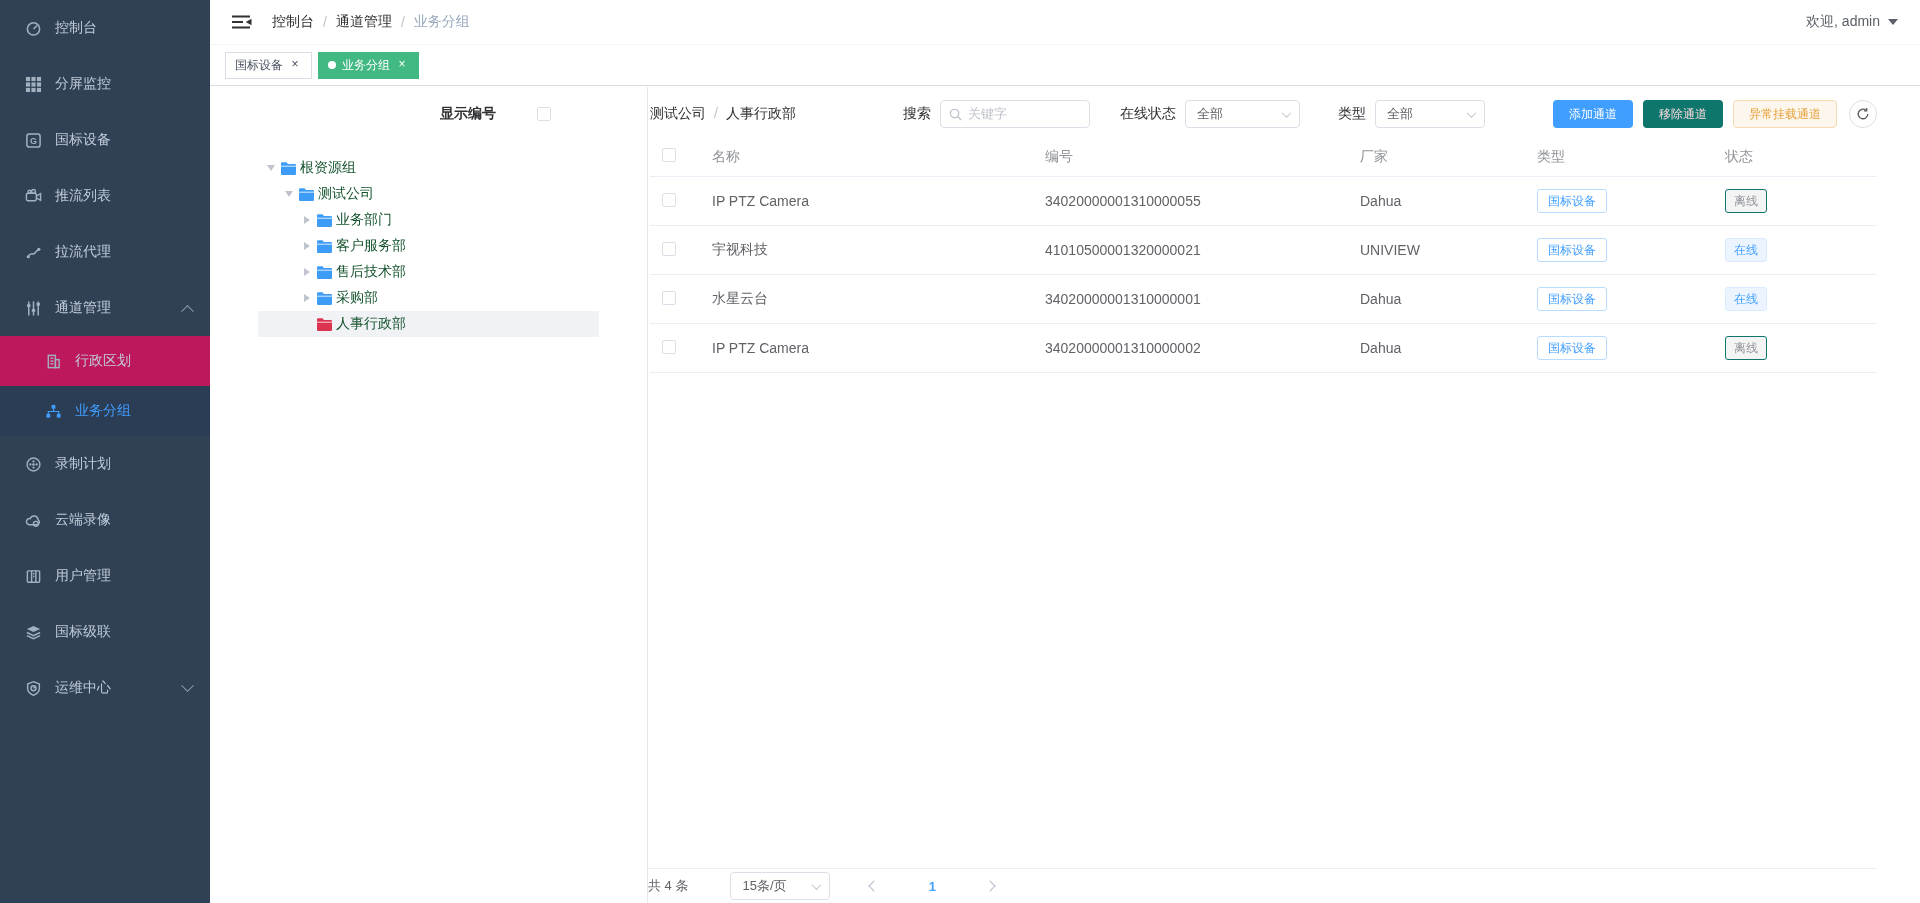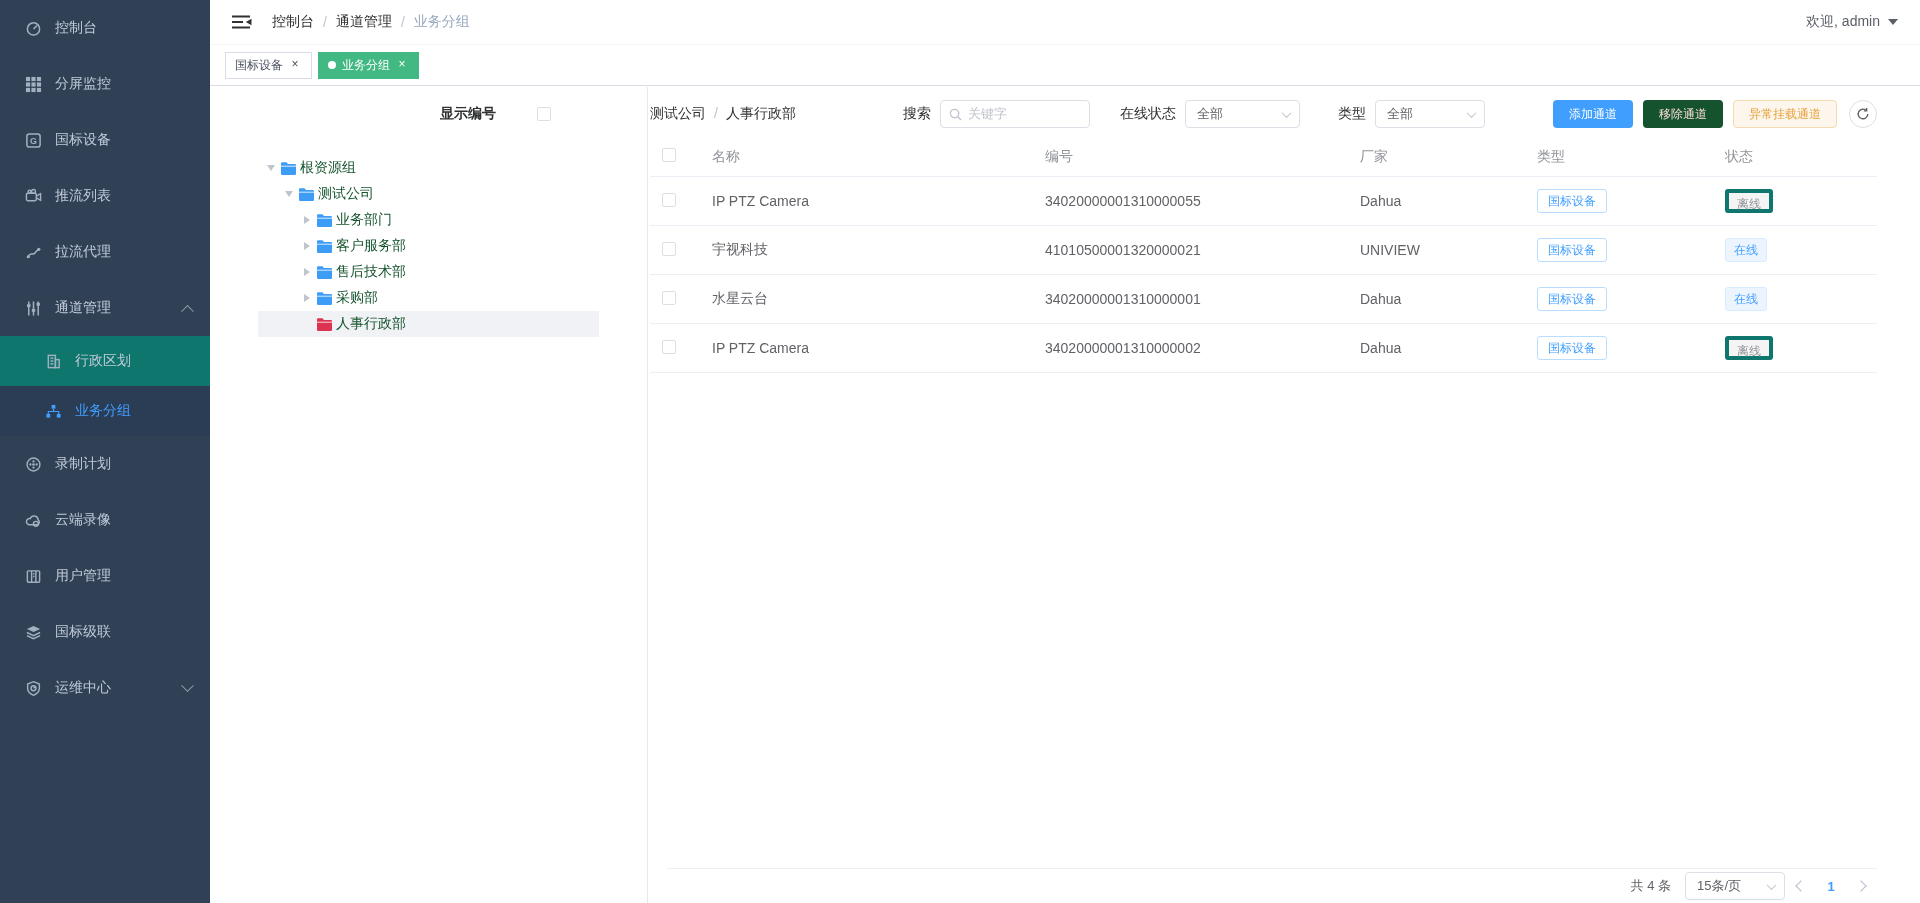--- a/index.html
+++ b/index.html
@@ -11,21 +11,21 @@
   .sidebar { position:absolute; left:0; top:0; width:210px; height:903px; background:#304156; }
   .s-item { height:56px; display:flex; align-items:center; padding:0 18px 0 24px;
             color:#c0cbd9; font-size:14px; cursor:pointer; }
   .s-icon { width:18px; height:18px; margin-right:13px; color:#a3b0c0;
             display:flex; align-items:center; justify-content:center; flex:none; }
   .s-icon svg { width:17px; height:17px; }
   .chev { margin-left:auto; width:9px; height:9px; border-right:1.5px solid #8b98a8;
           border-bottom:1.5px solid #8b98a8; flex:none; }
   .chev.up { transform:rotate(-135deg) translate(-2px,-2px); }
   .chev.down { transform:rotate(45deg) translate(-2px,-2px); }
-  .submenu { background:#0f766e; }
+  .submenu { background:#be185d; }
   .submenu .s-item { height:50px; padding-left:44px; }
   .submenu .s-item.active { background:#2b3c55; color:#409eff; }
   .submenu .s-item.active .s-icon { color:#409eff; }
 
   
   .topbar { position:absolute; left:210px; top:0; right:0; height:45px; background:#fff;
             display:flex; align-items:center; padding:0 22px; border-bottom:1px solid #f5f5f5; }
   .hamburger { margin-right:20px; display:flex; align-items:center; cursor:pointer; color:#303133; }
   .breadcrumb { display:flex; align-items:center; font-size:14px; color:#303133; }
   .bc-sep { color:#c0c4cc; margin:0 9px; }
@@ -79,39 +79,39 @@
          justify-content:space-between; padding:0 9px 0 11px; font-size:13px; color:#606266;
          cursor:pointer; flex:none; background:#fff; }
   .sel-chev { width:7px; height:7px; border-right:1.3px solid #c0c4cc; border-bottom:1.3px solid #c0c4cc;
               transform:rotate(45deg) translate(-1px,-1px); }
   .sel.online { width:115px; margin:0 38px 0 9px; }
   .sel.type { width:110px; margin-left:9px; }
   .btns { margin-left:auto; display:flex; align-items:center; gap:10px;justify-content:space-between; }
   .btn { height:28px; border-radius:4px; font-size:12px; padding:0 15px; border:1px solid transparent;
          display:inline-flex; align-items:center; cursor:pointer; font-family:inherit; }
   .btn.primary { background:#409eff; color:#fff; }
-  .btn.danger-dis { background:#14532d; color:#fbdcdc; cursor:not-allowed; }
+  .btn.danger-dis { background:#0f766e; color:#fbdcdc; cursor:not-allowed; }
   .btn.warn-plain { background:#fdf6ec; color:#e6a23c; border-color:#f5dab1; }
   .btn-circle { width:28px; height:28px; border-radius:50%; border:1px solid #dcdfe6; background:#fff;
                 display:flex; align-items:center; justify-content:center; color:#606266; cursor:pointer; margin-left:2px; }
 
   
   .table { margin-top:9px; }
   .t-head,.t-row { display:grid; grid-template-columns:62px 333px 315px 177px 188px 1fr; align-items:center; }
   .t-head { height:40px; color:#909399; font-size:14px; border-bottom:1px solid #ebeef5; }
   .t-row { height:49px; font-size:14px; color:#606266; border-bottom:1px solid #ebeef5; }
   .cb-cell { padding-left:12px; }
   .tag { display:inline-block; height:24px; line-height:22px; padding:0 10px; border-radius:3px; font-size:12px; }
   .tag.type-tag { border:1px solid #b9ddff; color:#409eff; background:#fff; cursor:pointer; }
-  .tag.offline { background:#f4f4f5; border:4px solid #0f766e; color:#909399; padding:0 8px; }
+  .tag.offline { background:#f4f4f5; border:1px solid #0f766e; color:#909399; padding:0 8px; }
   .tag.online  { background:#ecf5ff; border:1px solid #d9ecff; color:#409eff; padding:0 8px; }
 
   
-  .footer { position:absolute; left:19px; right:43px; bottom:0; height:35px; border-top:1px solid #ebeef5;
-            display:flex; align-items:center; justify-content:flex-end; font-size:13px; color:#606266; }
+  .footer { position:absolute; left:0; right:43px; bottom:0; height:35px; border-top:1px solid #ebeef5;
+            display:flex; align-items:center; justify-content:flex-start; font-size:13px; color:#606266;gap:28px; }
   .pg-total { margin-right:14px; }
   .sel.page-size { width:100px; height:28px; font-size:13px; }
   .pg-arrow { width:32px; display:flex; align-items:center; justify-content:center; cursor:pointer; }
   .pg-chev { width:8px; height:8px; border-right:1.5px solid #b4bccc; border-bottom:1.5px solid #b4bccc; }
   .pg-chev.left  { transform:rotate(135deg); }
   .pg-chev.right { transform:rotate(-45deg); }
   .pg-current { color:#409eff; font-weight:bold; width:28px; text-align:center; cursor:pointer; }
 </style>
 </head>
 <body>

